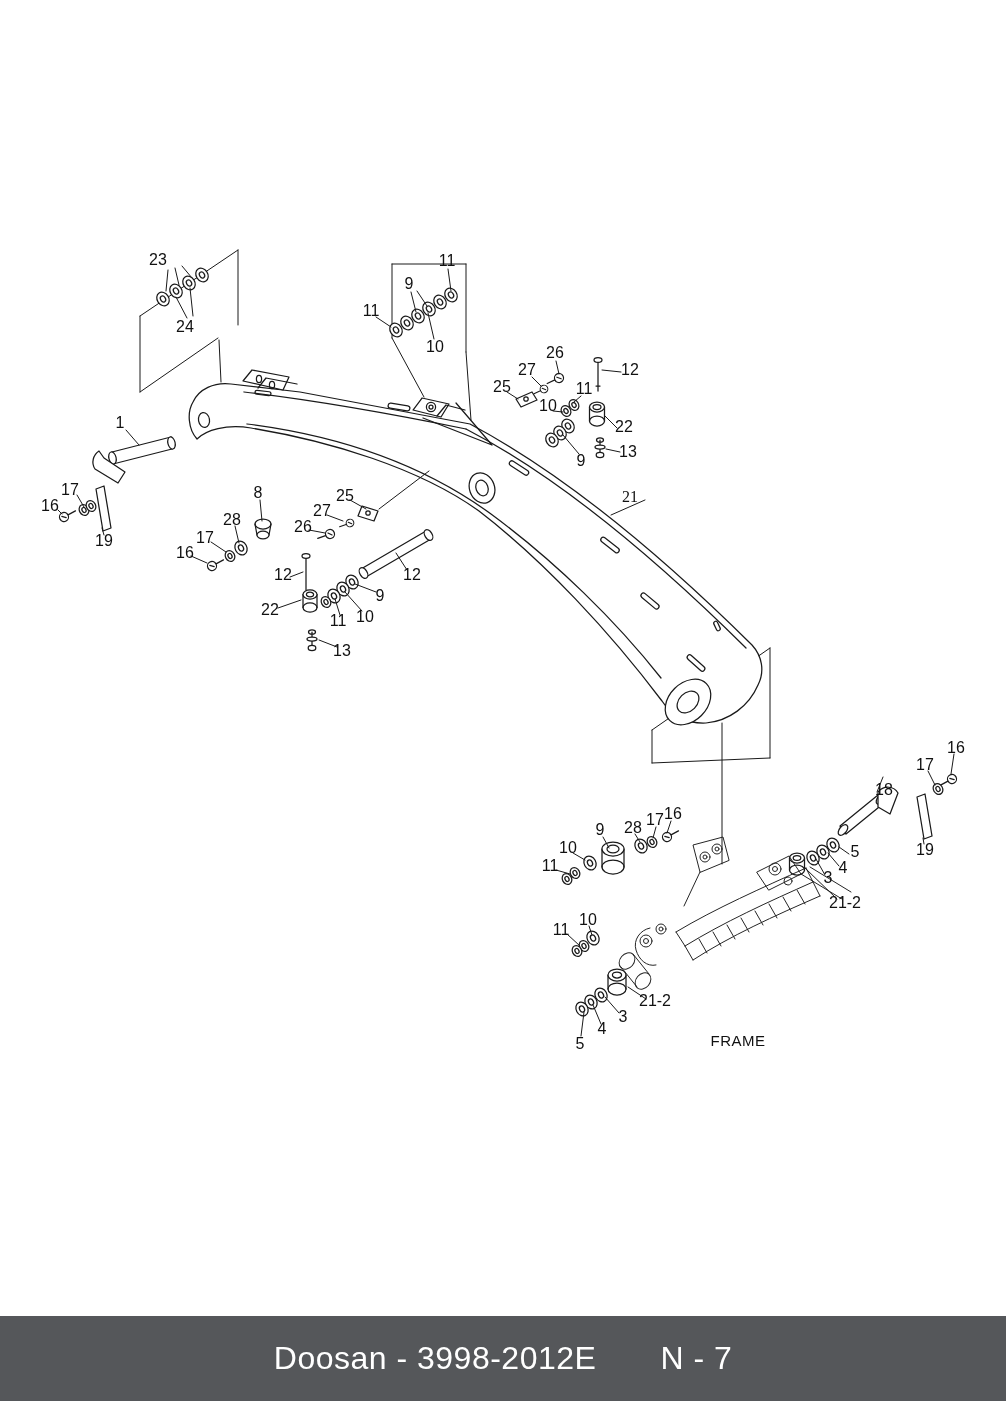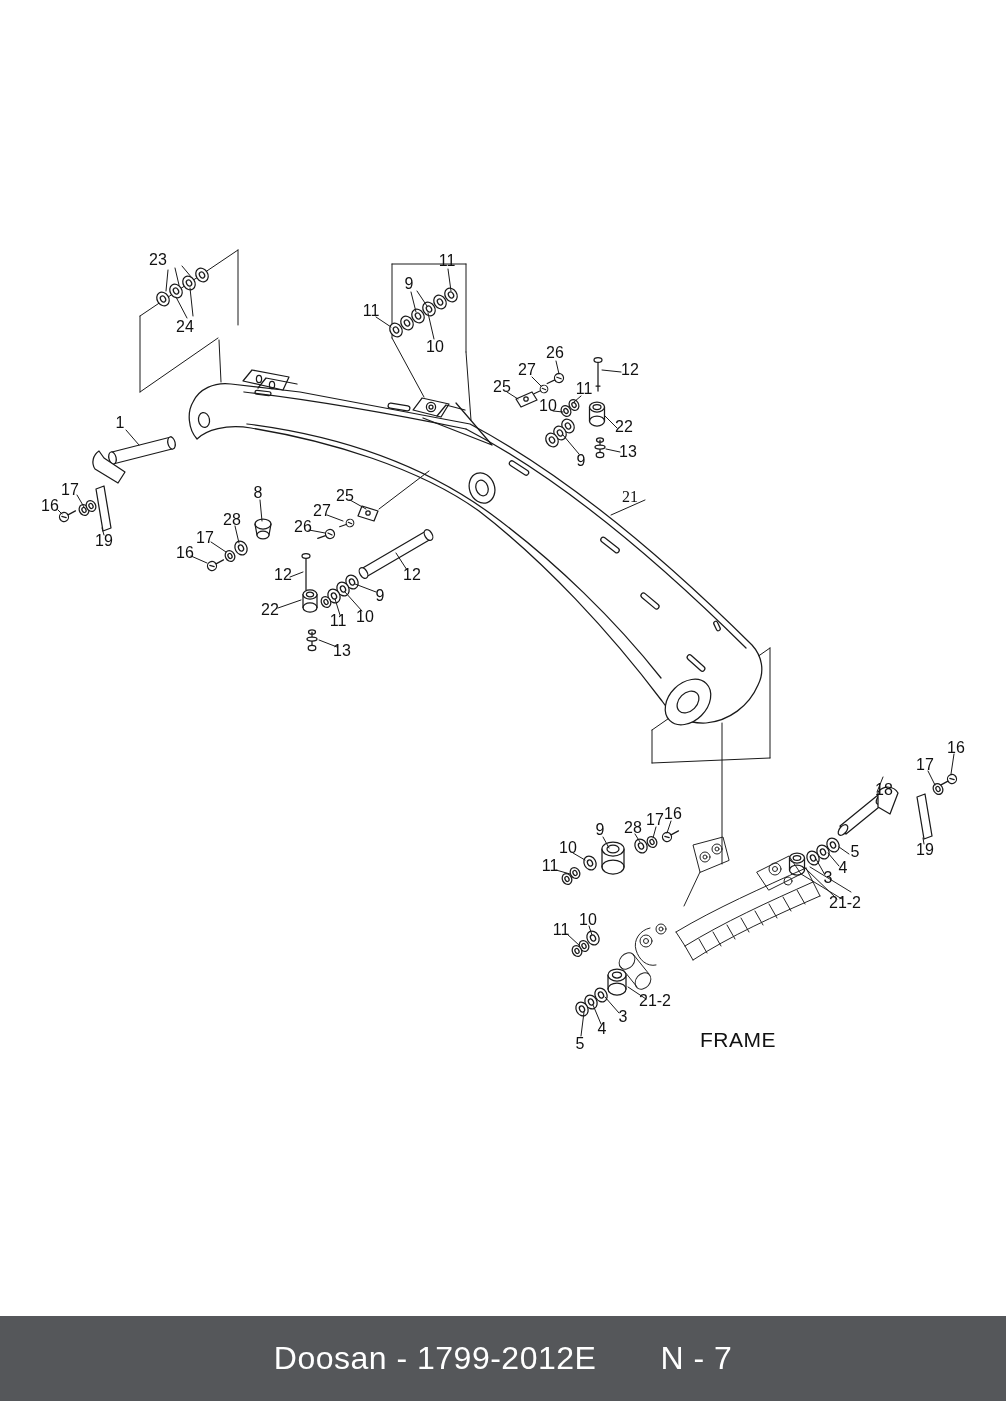--- a/index.html
+++ b/index.html
@@ -8,21 +8,21 @@
   .dwg{position:absolute;left:0;top:0;}
   .dwg path,.dwg line,.dwg ellipse,.dwg circle,.dwg rect{fill:none;stroke:#1a1a1a;stroke-width:1.25;
         stroke-linecap:round;stroke-linejoin:round;}
   .dwg .f{fill:#ffffff;}
   .dwg .panels path,.dwg .panels line{stroke-width:1;}
   .dwg .leaders line{stroke-width:1;}
   .dwg .frame path,.dwg .frame line,.dwg .frame ellipse,.dwg .frame circle{stroke-width:1;stroke:#252525;}
   .callout-layer{position:absolute;left:0;top:0;width:100%;height:100%;pointer-events:none;}
   .callout{position:absolute;transform:translate(-50%,-50%);font-size:16px;color:#111;
            white-space:nowrap;line-height:1;}
-  .frame-label{position:absolute;transform:translate(-50%,-50%);font-size:21px;color:#111;
+  .frame-label{position:absolute;transform:translate(-50%,-50%);font-size:15px;color:#111;
            letter-spacing:0.5px;}
   .footer{position:absolute;left:0;bottom:0;width:100%;height:85px;background:#55575a;
           display:flex;align-items:center;justify-content:center;gap:64px;}
   .footer span{color:#fff;font-size:32px;font-weight:400;letter-spacing:0.5px;}
 </style>
 </head>
 <body>
 
 <div class="page">
 
@@ -371,17 +371,17 @@
       <div class="callout" style="left: 561px; top: 930px;">11</div>
       <div class="callout" style="left: 655px; top: 1001px;">21-2</div>
       <div class="callout" style="left: 623px; top: 1017px;">3</div>
       <div class="callout" style="left: 602px; top: 1029px;">4</div>
       <div class="callout" style="left: 580px; top: 1044px;">5</div>
     </div>
 
   <div class="frame-label" style="left:738px;top:1040px;">FRAME</div>
 
   <div class="footer">
-    <span>Doosan - 1799-2012E</span>
+    <span>Doosan - 3998-2012E</span>
     <span>N - 7</span>
   </div>
 
 </div>
 
 </body></html>

